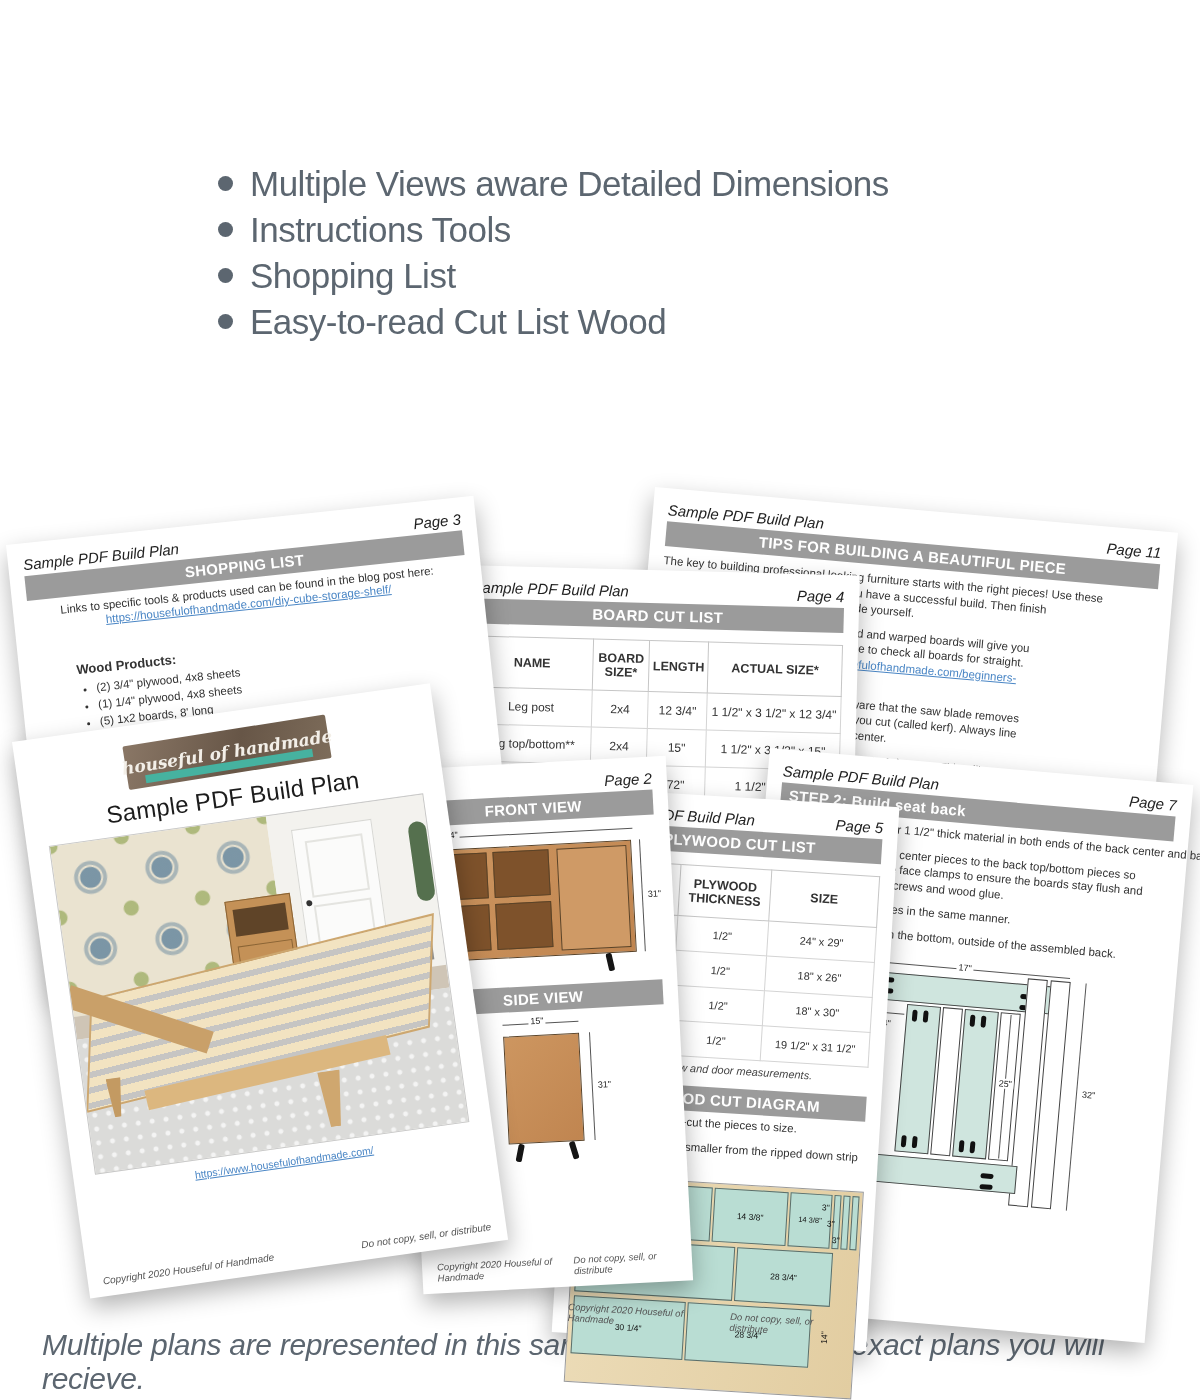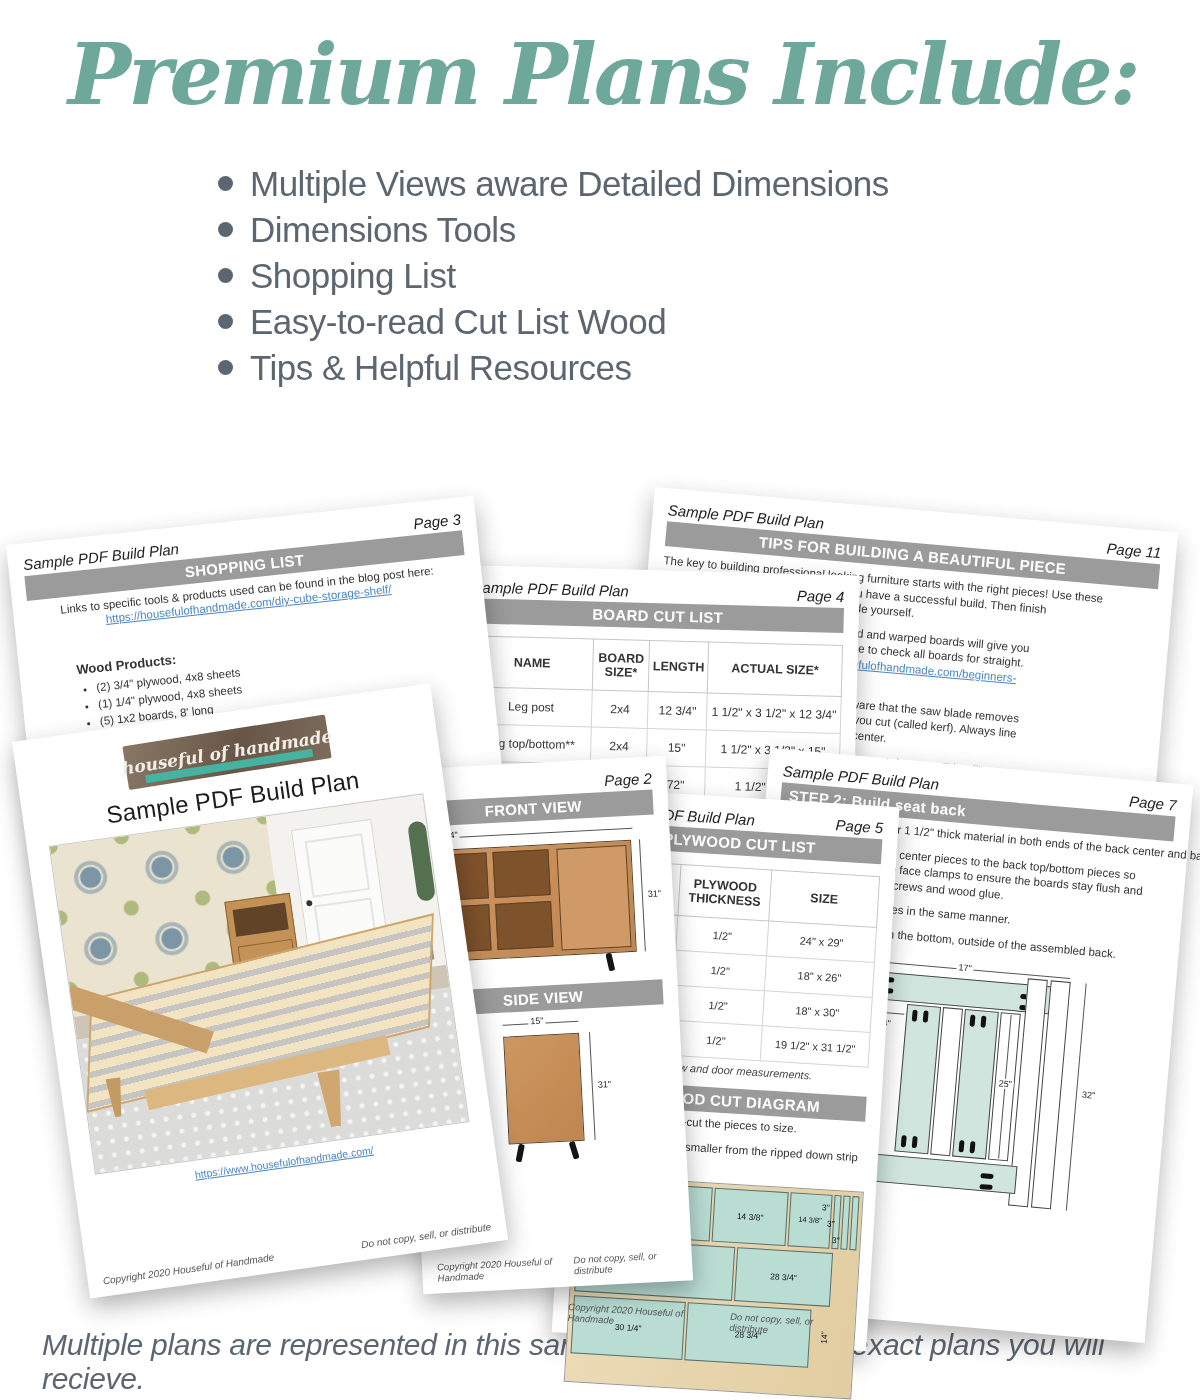--- a/index.html
+++ b/index.html
@@ -69,27 +69,25 @@
   .covertitle{text-align:center;font-size:24px;color:#1c1c1c;margin:10px 0 8px;letter-spacing:.2px;}
   .photo{position:relative;height:330px;border:1px solid #c9c9c9;overflow:hidden;background:#f3f2ee;}
   .pp{position:absolute;}
   .coverlink{display:block;text-align:center;font-size:10.5px;margin-top:8px;}
 </style>
 </head>
 <body>
 
 <div id="canvas">
 
-  <div class="headline">Premium Plans Include:</div>
   <ul class="bullets">
     <li>Multiple Views aware Detailed Dimensions</li>
-    <li>Dimensions Tools</li>
+    <li>Instructions Tools</li>
     <li>Shopping List</li>
     <li>Easy-to-read Cut List Wood</li>
-    <li>Tips &amp; Helpful Resources</li>
   </ul>
 
   <div class="sheet" style="left:655px;top:487px;width:525px;height:745px;transform:rotate(5deg);z-index:1;">
     <div class="ph">
       <span>Sample PDF Build Plan</span>
       <span>Page 11</span>
     </div>
     <div class="banner">TIPS FOR BUILDING A BEAUTIFUL PIECE</div>
     <div style="margin-top:7px;">
       <div class="tline"><span class="tb"></span><span>The key to building professional looking furniture starts with the right pieces! Use these</span><span class="link"></span></div>

